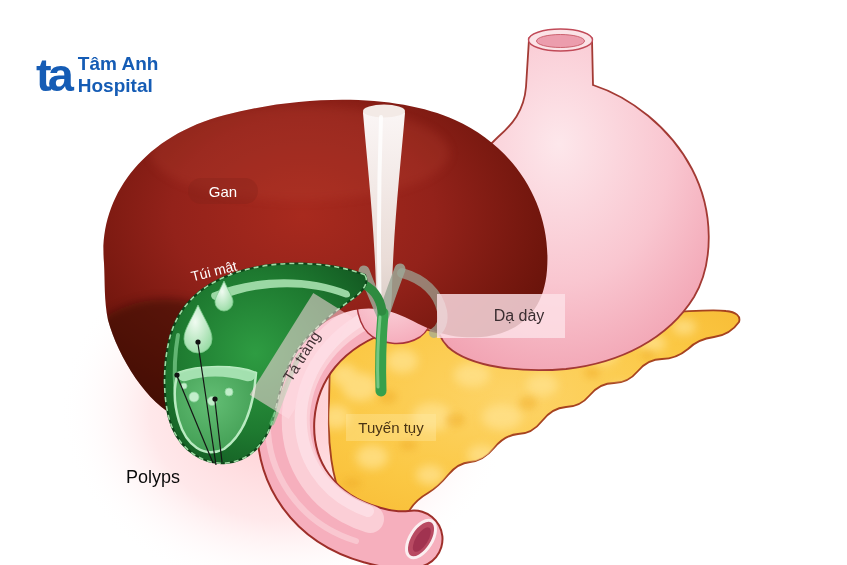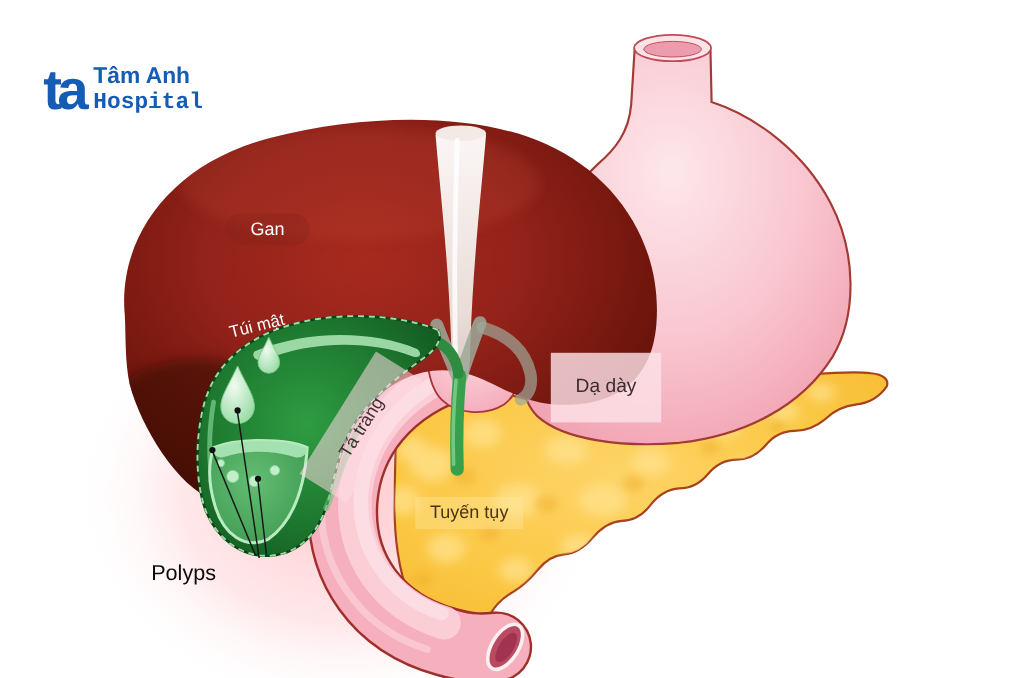--- a/index.html
+++ b/index.html
@@ -8,22 +8,22 @@
     font-family:"Liberation Sans",sans-serif;
     margin-top:25px;
   }
   .stage svg.art{position:absolute;left:0;top:0;}
   .lbl{position:absolute;display:flex;align-items:center;justify-content:center;
        white-space:nowrap;pointer-events:none;}
   .lbl-gan{left:188px;top:153px;width:70px;height:26px;background:rgba(130,35,25,.32);
        border-radius:13px;color:#fff;font-size:15px;}
   .lbl-tuimat{left:172px;top:234px;width:84px;height:24px;transform:rotate(-14deg);
        color:#fff;font-size:14px;}
-  .lbl-daday{left:459px;top:269px;width:92px;height:58px;background:rgba(252,224,231,.82);
-       color:#3a2d30;font-size:16px;}
+  .lbl-daday{left:437px;top:269px;width:92px;height:44px;background:rgba(252,224,231,.82);
+       color:#3a2d30;font-size:16px;padding-left:36px;}
   .lbl-tatrang{left:241px;top:308px;width:120px;height:46px;transform:rotate(-58deg);
        background:rgba(255,218,228,.55);color:#402f33;font-size:15px;}
   .lbl-tuyentuy{left:346px;top:389px;width:90px;height:27px;background:rgba(255,235,170,.35);
        color:#4a3414;font-size:15px;}
   .lbl-polyps{left:126px;top:441px;width:90px;height:23px;color:#0a0a0a;font-size:18px;
        justify-content:flex-start;}
   .logo{position:absolute;left:36px;top:26px;display:flex;align-items:center;}
   .logo .mono{font-size:47px;font-weight:800;letter-spacing:-4px;line-height:1;
        font-family:"Liberation Sans",sans-serif;}
   .logo .names{margin-left:8px;display:flex;flex-direction:column;justify-content:center;}
@@ -228,21 +228,21 @@
         <circle cx="198" cy="317" r="2.6"></circle>
         <circle cx="215" cy="374" r="2.6"></circle>
       </g>
     </g>
   </svg>
 
   <div class="logo">
     <span class="mono" style="color:#155CB5;">ta</span>
     <span class="names">
       <span style="color:#155CB5;">Tâm Anh</span>
-      <span style="color:#155CB5;font-family:Liberation Mono, monospace;">Hospital</span>
+      <span style="color:#155CB5;">Hospital</span>
     </span>
   </div>
 
   <div class="lbl lbl-gan">
     <span>Gan</span>
   </div>
   <div class="lbl lbl-tuimat">
     <span>Túi mật</span>
   </div>
   <div class="lbl lbl-daday">

